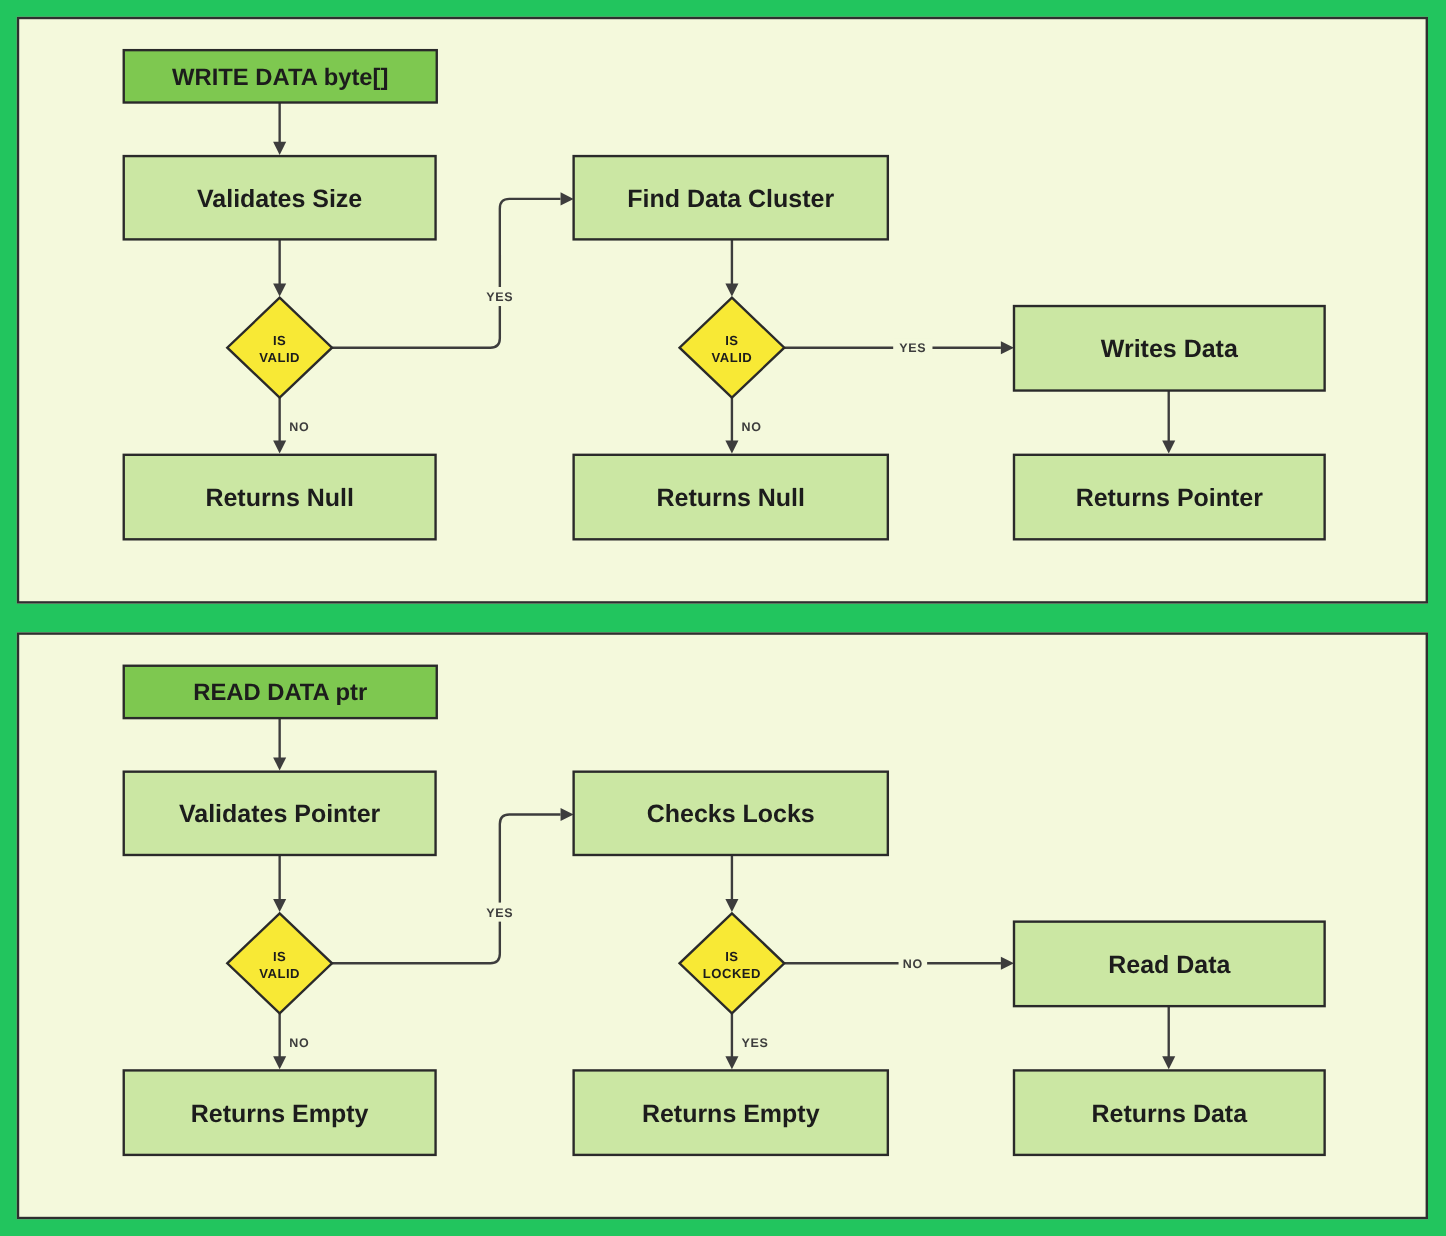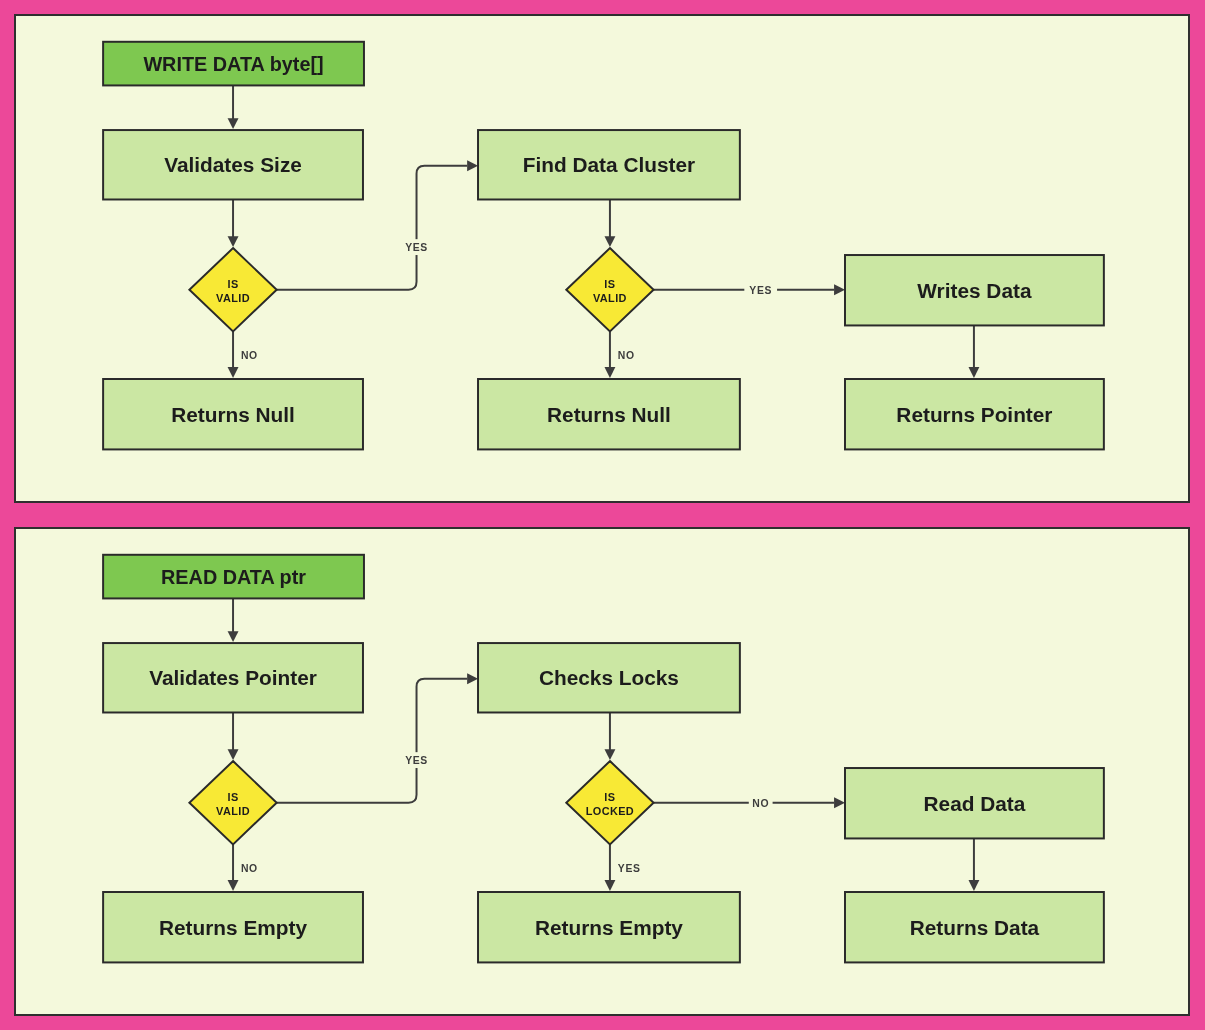--- a/index.html
+++ b/index.html
@@ -8,21 +8,21 @@
     background: #ffffff;
     width: 1205px;
     height: 1030px;
     font-family: "Liberation Sans", sans-serif;
     overflow: hidden;
   }
   .page {
     position: relative;
     width: 1205px;
     height: 1030px;
-    background: #ec4899;
+    background: #22c55e;
   }
   .panel {
     position: absolute;
     left: 14px;
     width: 1176px;
     height: 489px;
     box-sizing: border-box;
   }
   #panel-0 { top: 14px; }
   #panel-1 { top: 527px; }

